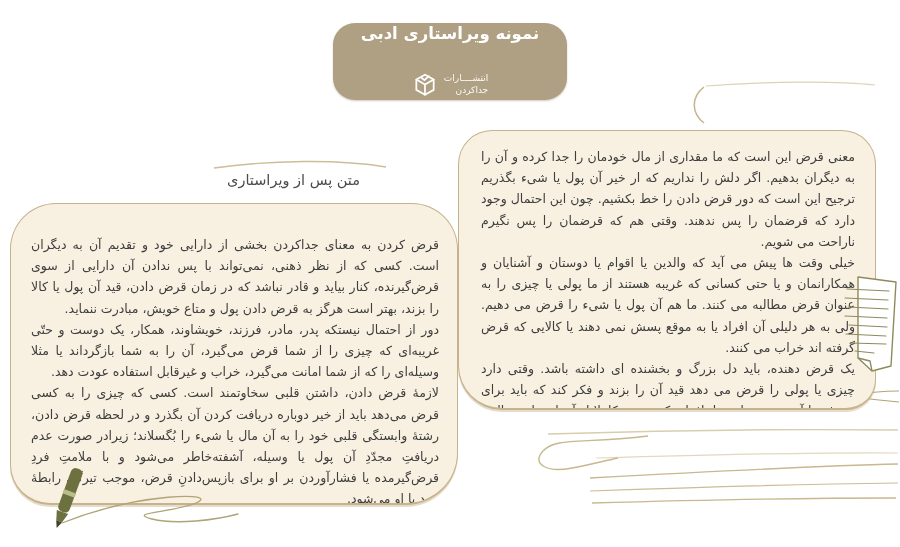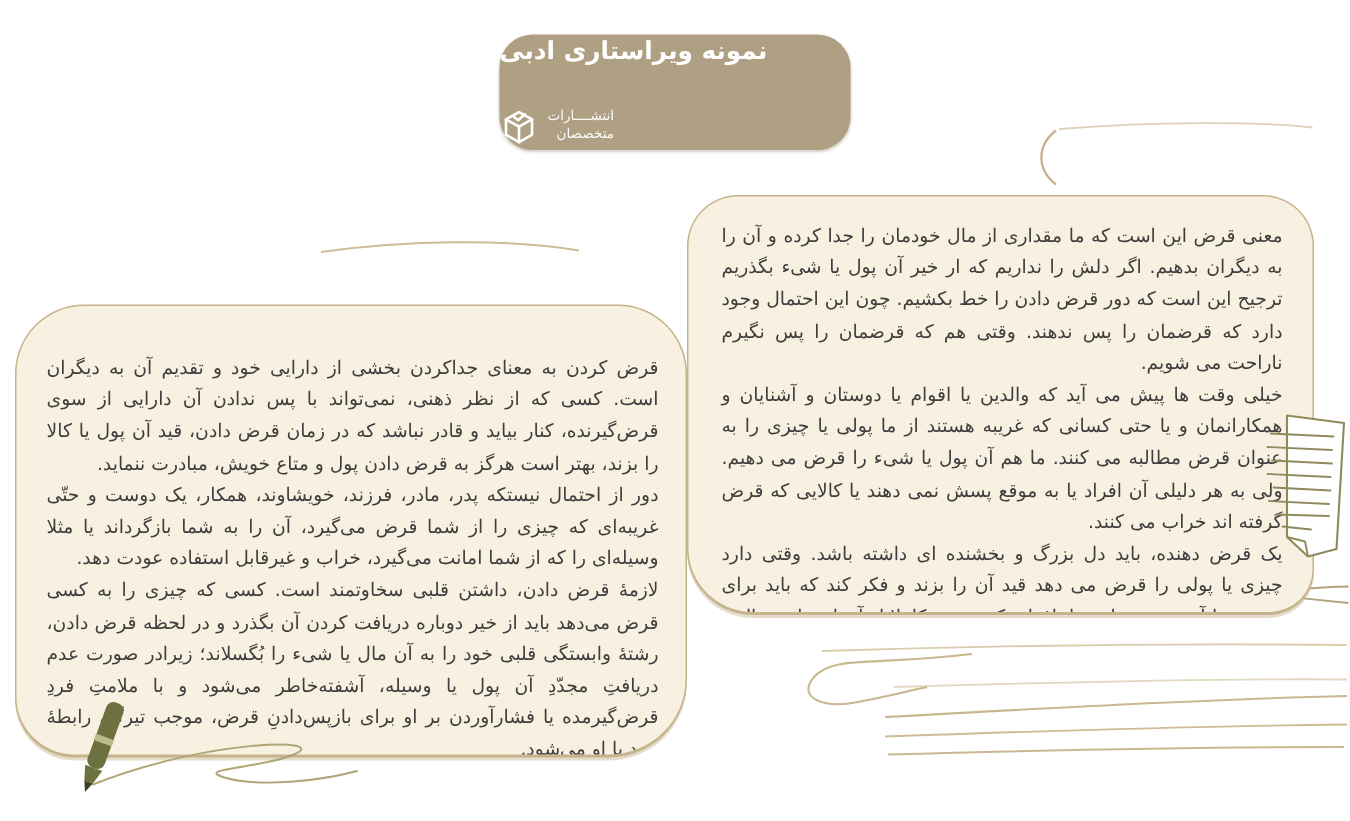--- a/index.html
+++ b/index.html
@@ -46,21 +46,21 @@
   .side-label{
     position:absolute;direction:rtl;color:var(--label-text);
     font-size:14.5px;z-index:3;white-space:nowrap;
   }
   .label-before{top:93px;right:30px;}
   .label-after{top:172px;right:540px;}
 
   .badge{
     position:absolute;left:333px;top:23px;width:234px;height:77px;
     background:var(--badge-bg);border-radius:22px;z-index:5;
-    display:flex;flex-direction:column;align-items:flex-start;justify-content:center;
+    display:flex;flex-direction:column;align-items:center;justify-content:center;
     gap:4px;box-shadow:0 1px 2px rgba(120,105,80,.35);
   }
   .badge-title{
     color:#ffffff;font-weight:bold;font-size:16.5px;direction:rtl;line-height:1.1;
   }
   .publisher-logo{display:flex;align-items:center;gap:6px;direction:ltr;margin-top:24px;}
   .publisher-text{
     display:flex;flex-direction:column;color:#ffffff;font-size:9px;
     line-height:1.25;direction:rtl;text-align:right;opacity:.95;
   }
@@ -93,35 +93,36 @@
     <p>خیلی وقت ها پیش می آید که والدین یا اقوام یا دوستان و آشنایان و همکارانمان و یا حتی کسانی که غریبه هستند از ما پولی یا چیزی را به عنوان قرض مطالبه می کنند. ما هم آن پول یا شیء را قرض می دهیم. ولی به هر دلیلی آن افراد یا به موقع پسش نمی دهند یا کالایی که قرض گرفته اند خراب می کنند.</p>
     <p>یک قرض دهنده، باید دل بزرگ و بخشنده ای داشته باشد. وقتی دارد چیزی یا پولی را قرض می دهد قید آن را بزند و فکر کند که باید برای همیشه با آن چیز و پول خداحافظی کند. یعنی کاملا از آن از پول و مالش دل ببرد. چون اگر دلبستگی خودش را کنار نگذارد با پس نگرفتن آن قرض عصبانی می شود. و ممکن است به قرض گیرنده پرخاش کند و او را برنجاند و رابطه دوستی و خویشاوندی خودش با او را به خطر بیندازد.</p>
   </div>
 
   <div class="bubble bubble-after">
     <p>قرض کردن به معنای جداکردن بخشی از دارایی خود و تقدیم آن به دیگران است. کسی که از نظر ذهنی، نمی‌تواند با پس ندادن آن دارایی از سوی قرض‌گیرنده، کنار بیاید و قادر نباشد که در زمان قرض دادن، قید آن پول یا کالا را بزند، بهتر است هرگز به قرض دادن پول و متاع خویش، مبادرت ننماید.</p>
     <p>دور از احتمال نیستکه پدر، مادر، فرزند، خویشاوند، همکار، یک دوست و حتّی غریبه‌ای که چیزی را از شما قرض می‌گیرد، آن را به شما بازگرداند یا مثلا وسیله‌ای را که از شما امانت می‌گیرد، خراب و غیرقابل استفاده عودت دهد.</p>
     <p>لازمهٔ قرض دادن، داشتن قلبی سخاوتمند است. کسی که چیزی را به کسی قرض می‌دهد باید از خیر دوباره دریافت کردن آن بگذرد و در لحظه قرض دادن، رشتهٔ وابستگی قلبی خود را به آن مال یا شیء را بُگسلاند؛ زیرادر صورت عدم دریافتِ مجدّدِ آن پول یا وسیله، آشفته‌خاطر می‌شود و با ملامتِ فردِ قرض‌گیرمده یا فشارآوردن بر او برای بازپس‌دادنِ قرض، موجب تیرگی رابطهٔ خود با او می‌شود.</p>
   </div>
 
+  <div class="side-label label-after">متن پس از ویراستاری</div>
 
   <div class="badge">
     <div class="badge-title">نمونه ویراستاری ادبی</div>
     <div class="publisher-logo">
       <svg width="26" height="26" viewBox="0 0 24 24" aria-hidden="true">
         <g fill="none" stroke="#ffffff" stroke-width="1.6" stroke-linejoin="round" stroke-linecap="round">
           <path d="M12 2.5 L20 7 L20 16.5 L12 21 L4 16.5 L4 7 Z"></path>
           <path d="M4 7 L12 11.5 L20 7"></path>
           <path d="M12 11.5 L12 21"></path>
           <path d="M9 5.5 L11.5 7.5 L15.5 3.8"></path>
         </g>
       </svg>
       <div class="publisher-text">
         <span>انتشــــارات</span>
-        <span>متخصصان</span>
+        <span>جداکردن</span>
       </div>
     </div>
   </div>
 
   <svg class="layer layer-front" viewBox="0 0 900 547" aria-hidden="true">
 
     <g>
       <path d="M 858,277 L 896,282 L 891,366 L 872,371 L 858,358 Z" fill="#ffffff" stroke="#8f8a5c" stroke-width="1.4" stroke-linejoin="round"></path>
       <path d="M 858,358 L 870,361 L 872,371" fill="none" stroke="#8f8a5c" stroke-width="1.3" stroke-linejoin="round"></path>
       <g stroke="#8f8a5c" stroke-width="1.2" fill="none" stroke-linecap="round">

